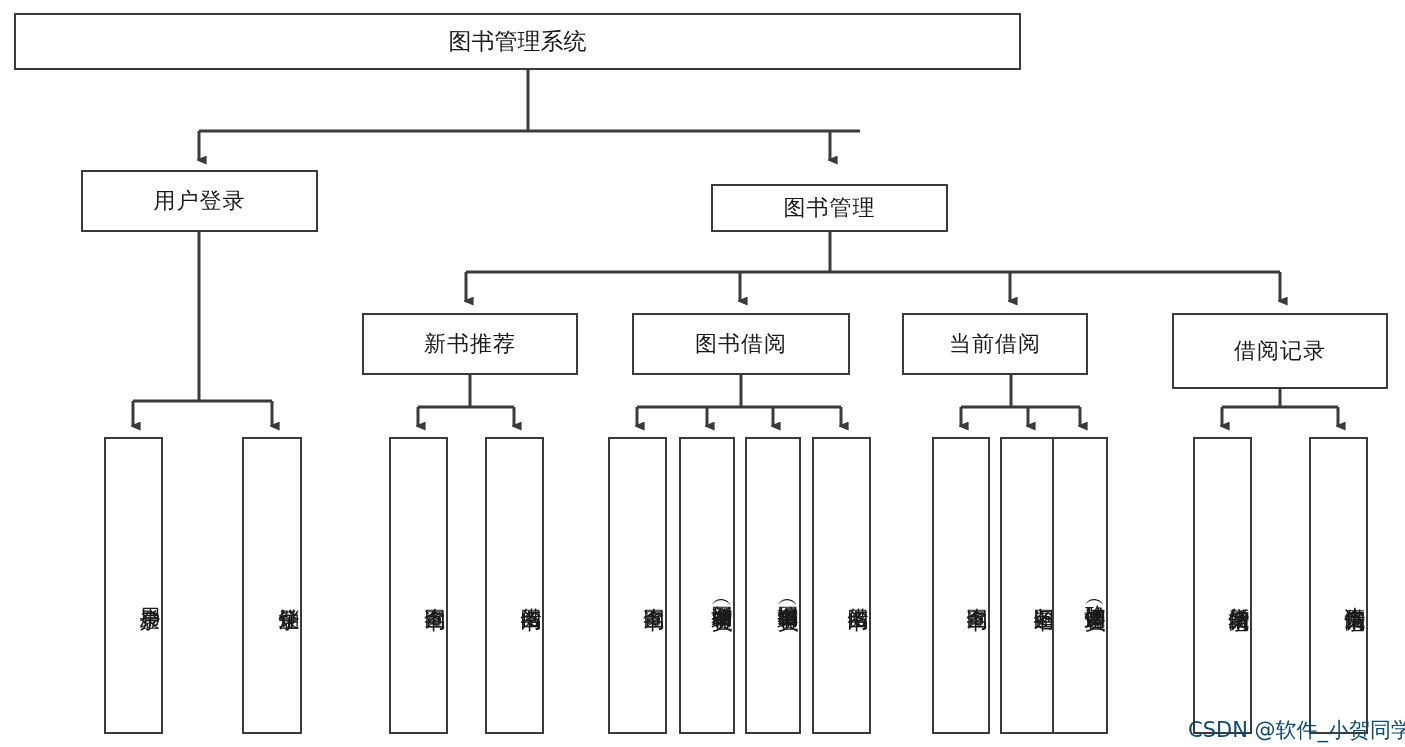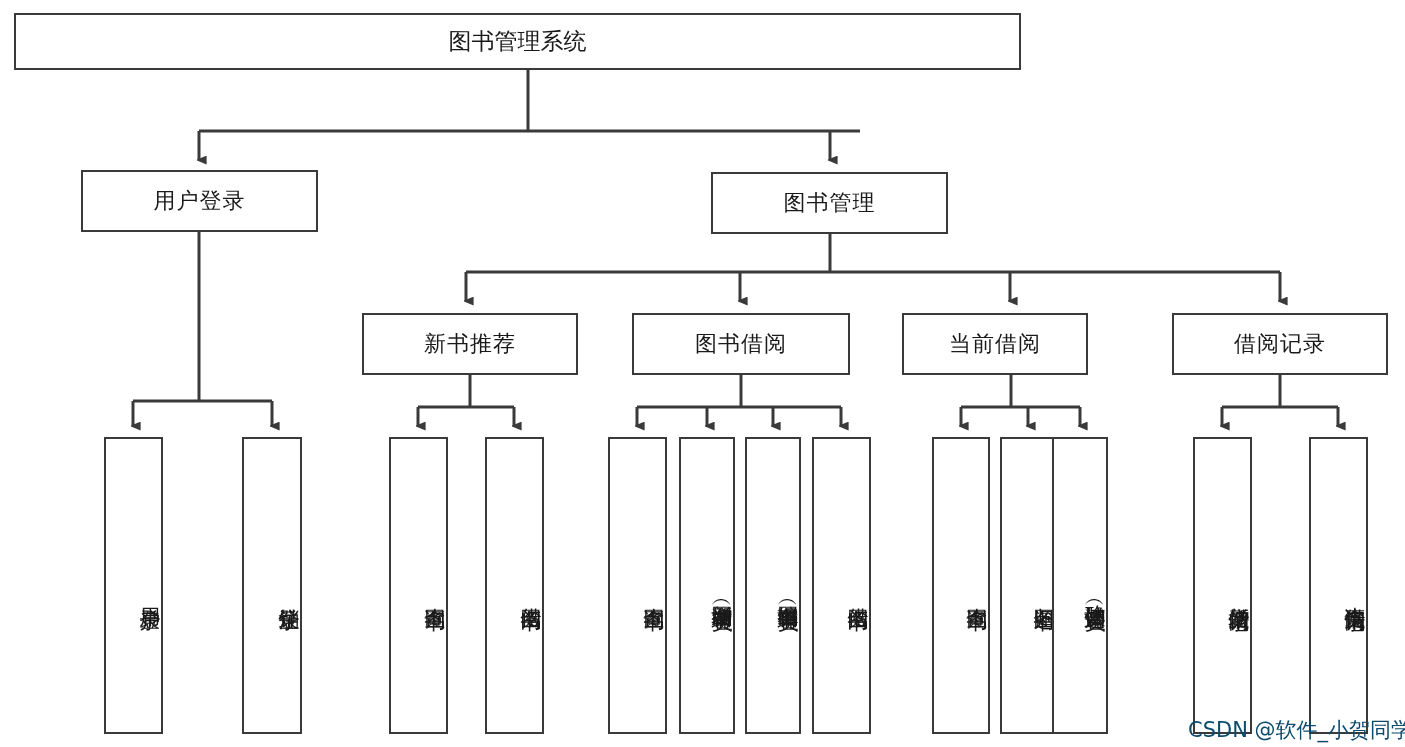--- a/index.html
+++ b/index.html
@@ -125,34 +125,34 @@
     </g>
   </svg>
 
   <div class="node root" style="left:14px; top:13px; width:1007px; height:57px;">
     <span>图书管理系统</span>
   </div>
 
   <div class="node h" style="left:81px; top:170px; width:237px; height:62px;">
     <span>用户登录</span>
   </div>
-  <div class="node h" style="left:711px; top:172px; width:237px; height:62px;">
+  <div class="node h" style="left:711px; top:184px; width:237px; height:48px;">
     <span>图书管理</span>
   </div>
 
   <div class="node h" style="left:632px; top:313px; width:218px; height:62px;">
     <span>图书借阅</span>
   </div>
   <div class="node h" style="left:362px; top:313px; width:216px; height:62px;">
     <span>新书推荐</span>
   </div>
   <div class="node h" style="left:902px; top:313px; width:186px; height:62px;">
     <span>当前借阅</span>
   </div>
-  <div class="node h" style="left:1172px; top:313px; width:216px; height:62px;">
+  <div class="node h" style="left:1172px; top:313px; width:216px; height:76px;">
     <span>借阅记录</span>
   </div>
 
   <div class="node v" style="left:104px; top:437px; width:59px; height:297px;">
     <span class="vtext">用户登录</span>
   </div>
   <div class="node v" style="left:242px; top:437px; width:60px; height:297px;">
     <span class="vtext">注销登录</span>
   </div>
 

